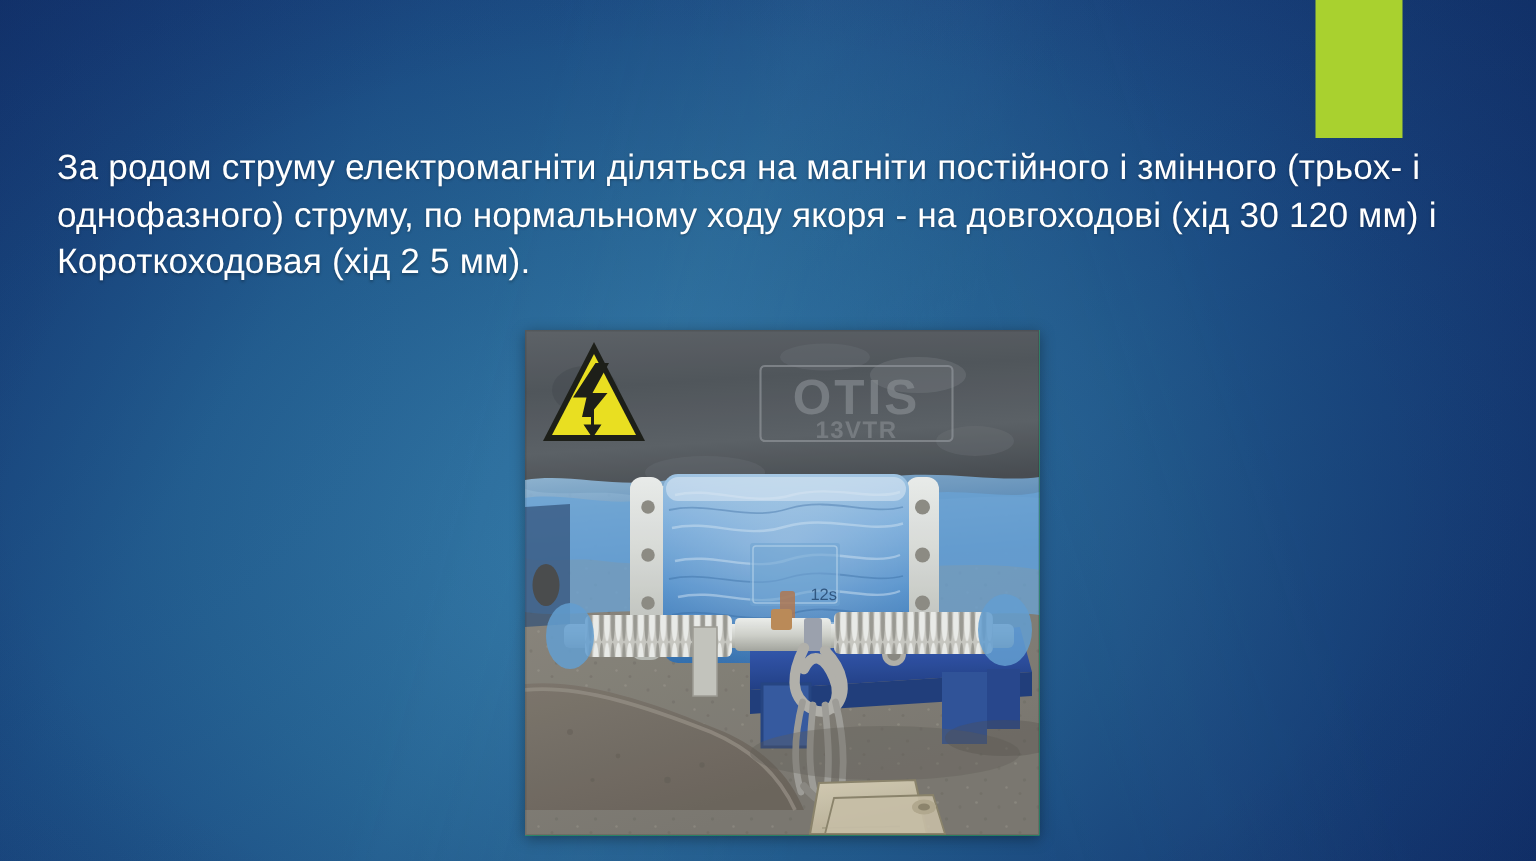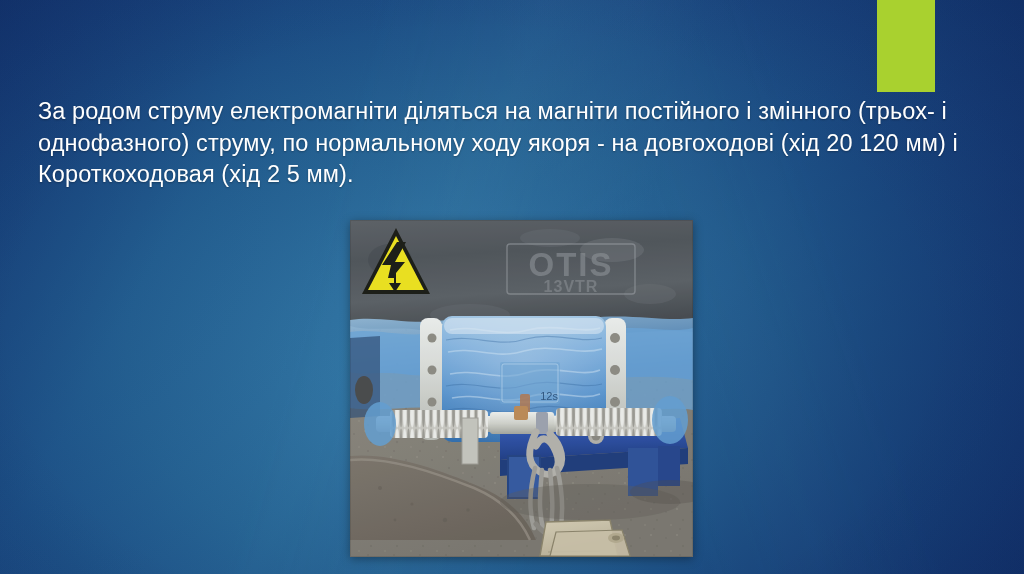--- a/index.html
+++ b/index.html
@@ -105,21 +105,21 @@
 
 <div id="slide">
 
   <div class="bg-base"></div>
   <div class="bg-sheen"></div>
   <div class="bg-streak"></div>
   <div class="bg-vignette"></div>
 
   <div class="accent-bar"></div>
 
-  <div class="body-text">За родом струму електромагніти діляться на магніти постійного і змінного (трьох- і однофазного) струму, по нормальному ходу якоря - на довгоходові (хід 20 120 мм) і Короткоходовая (хід 2 5 мм).</div>
+  <div class="body-text">За родом струму електромагніти діляться на магніти постійного і змінного (трьох- і однофазного) струму, по нормальному ходу якоря - на довгоходові (хід 30 120 мм) і Короткоходовая (хід 2 5 мм).</div>
 
   <div class="photo">
     <svg viewBox="0 0 343 337" xmlns="http://www.w3.org/2000/svg" preserveAspectRatio="none">
       <defs>
         <linearGradient id="gFloor" x1="0" y1="0" x2="0.3" y2="1">
           <stop offset="0" stop-color="#9c968a"></stop>
           <stop offset="0.45" stop-color="#8c867a"></stop>
           <stop offset="1" stop-color="#7b766c"></stop>
         </linearGradient>
         <linearGradient id="gPanel" x1="0" y1="0" x2="0.2" y2="1">

